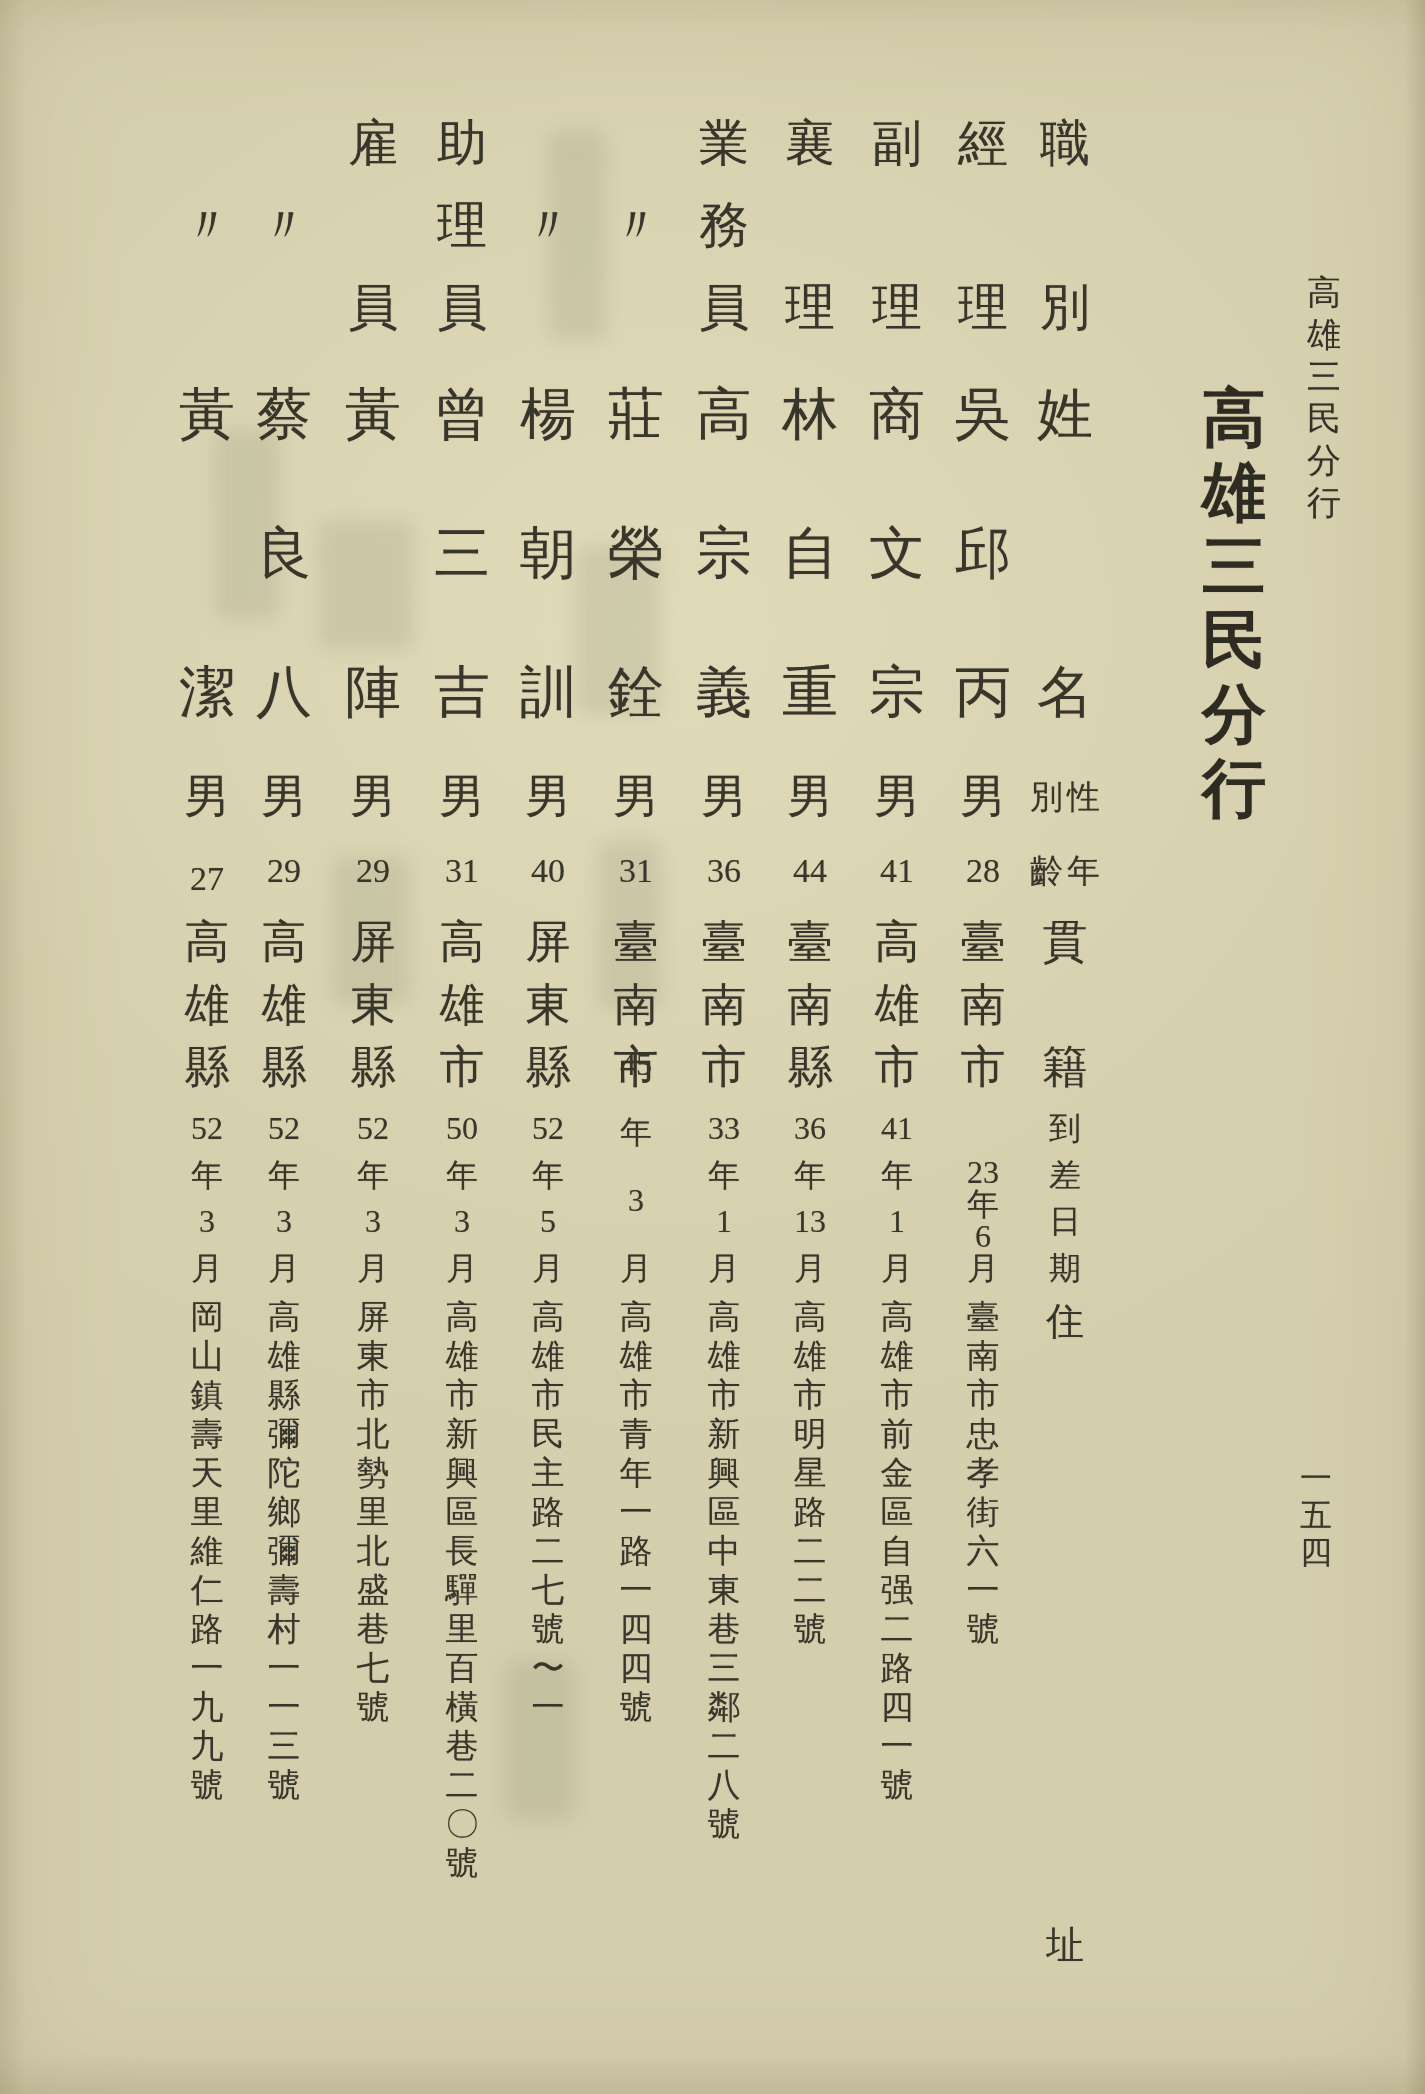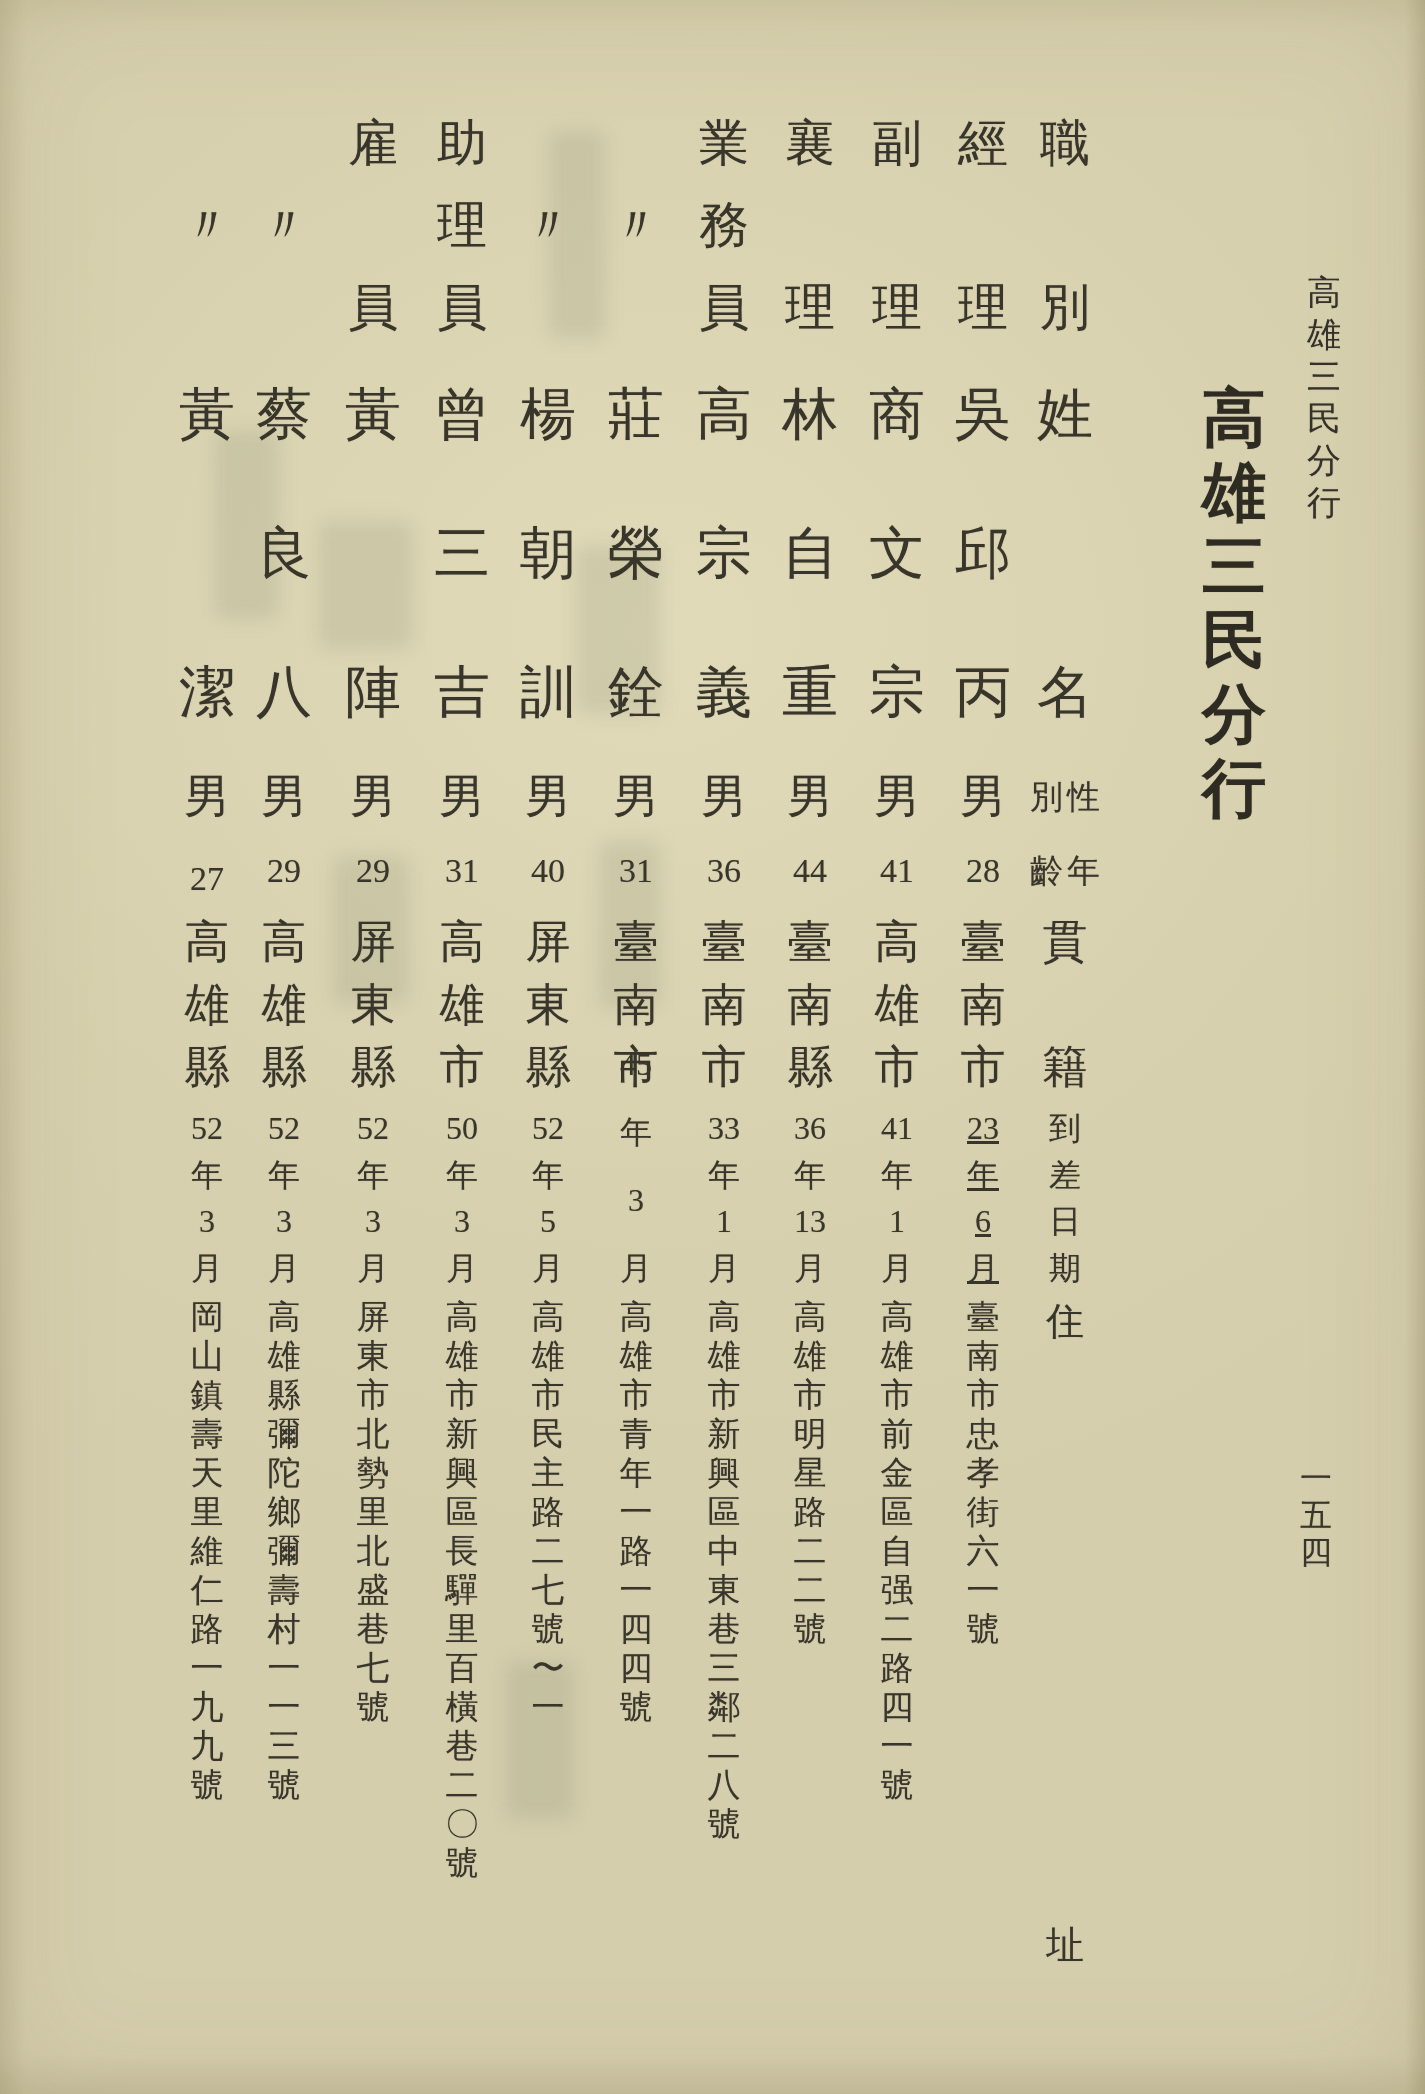--- a/index.html
+++ b/index.html
@@ -161,21 +161,21 @@
       <span class="tk">男</span>
     </div>
   <div class="cell col0 c-age" style="justify-content: center;">
       <span class="tk">28</span>
     </div>
   <div class="cell col0 c-place" style="justify-content: space-between;">
       <span class="tk">臺</span>
       <span class="tk">南</span>
       <span class="tk">市</span>
     </div>
-  <div class="cell col0 c-date" style="justify-content: space-between; text-decoration: underline;">
+  <div class="cell col0 c-date" style="justify-content: flex-end;">
       <span class="tk">23</span>
       <span class="tk">年</span>
       <span class="tk">6</span>
       <span class="tk">月</span>
     </div>
   <div class="cell col0 c-addr addr">
       <span class="tk">臺</span>
       <span class="tk">南</span>
       <span class="tk">市</span>
       <span class="tk">忠</span>

